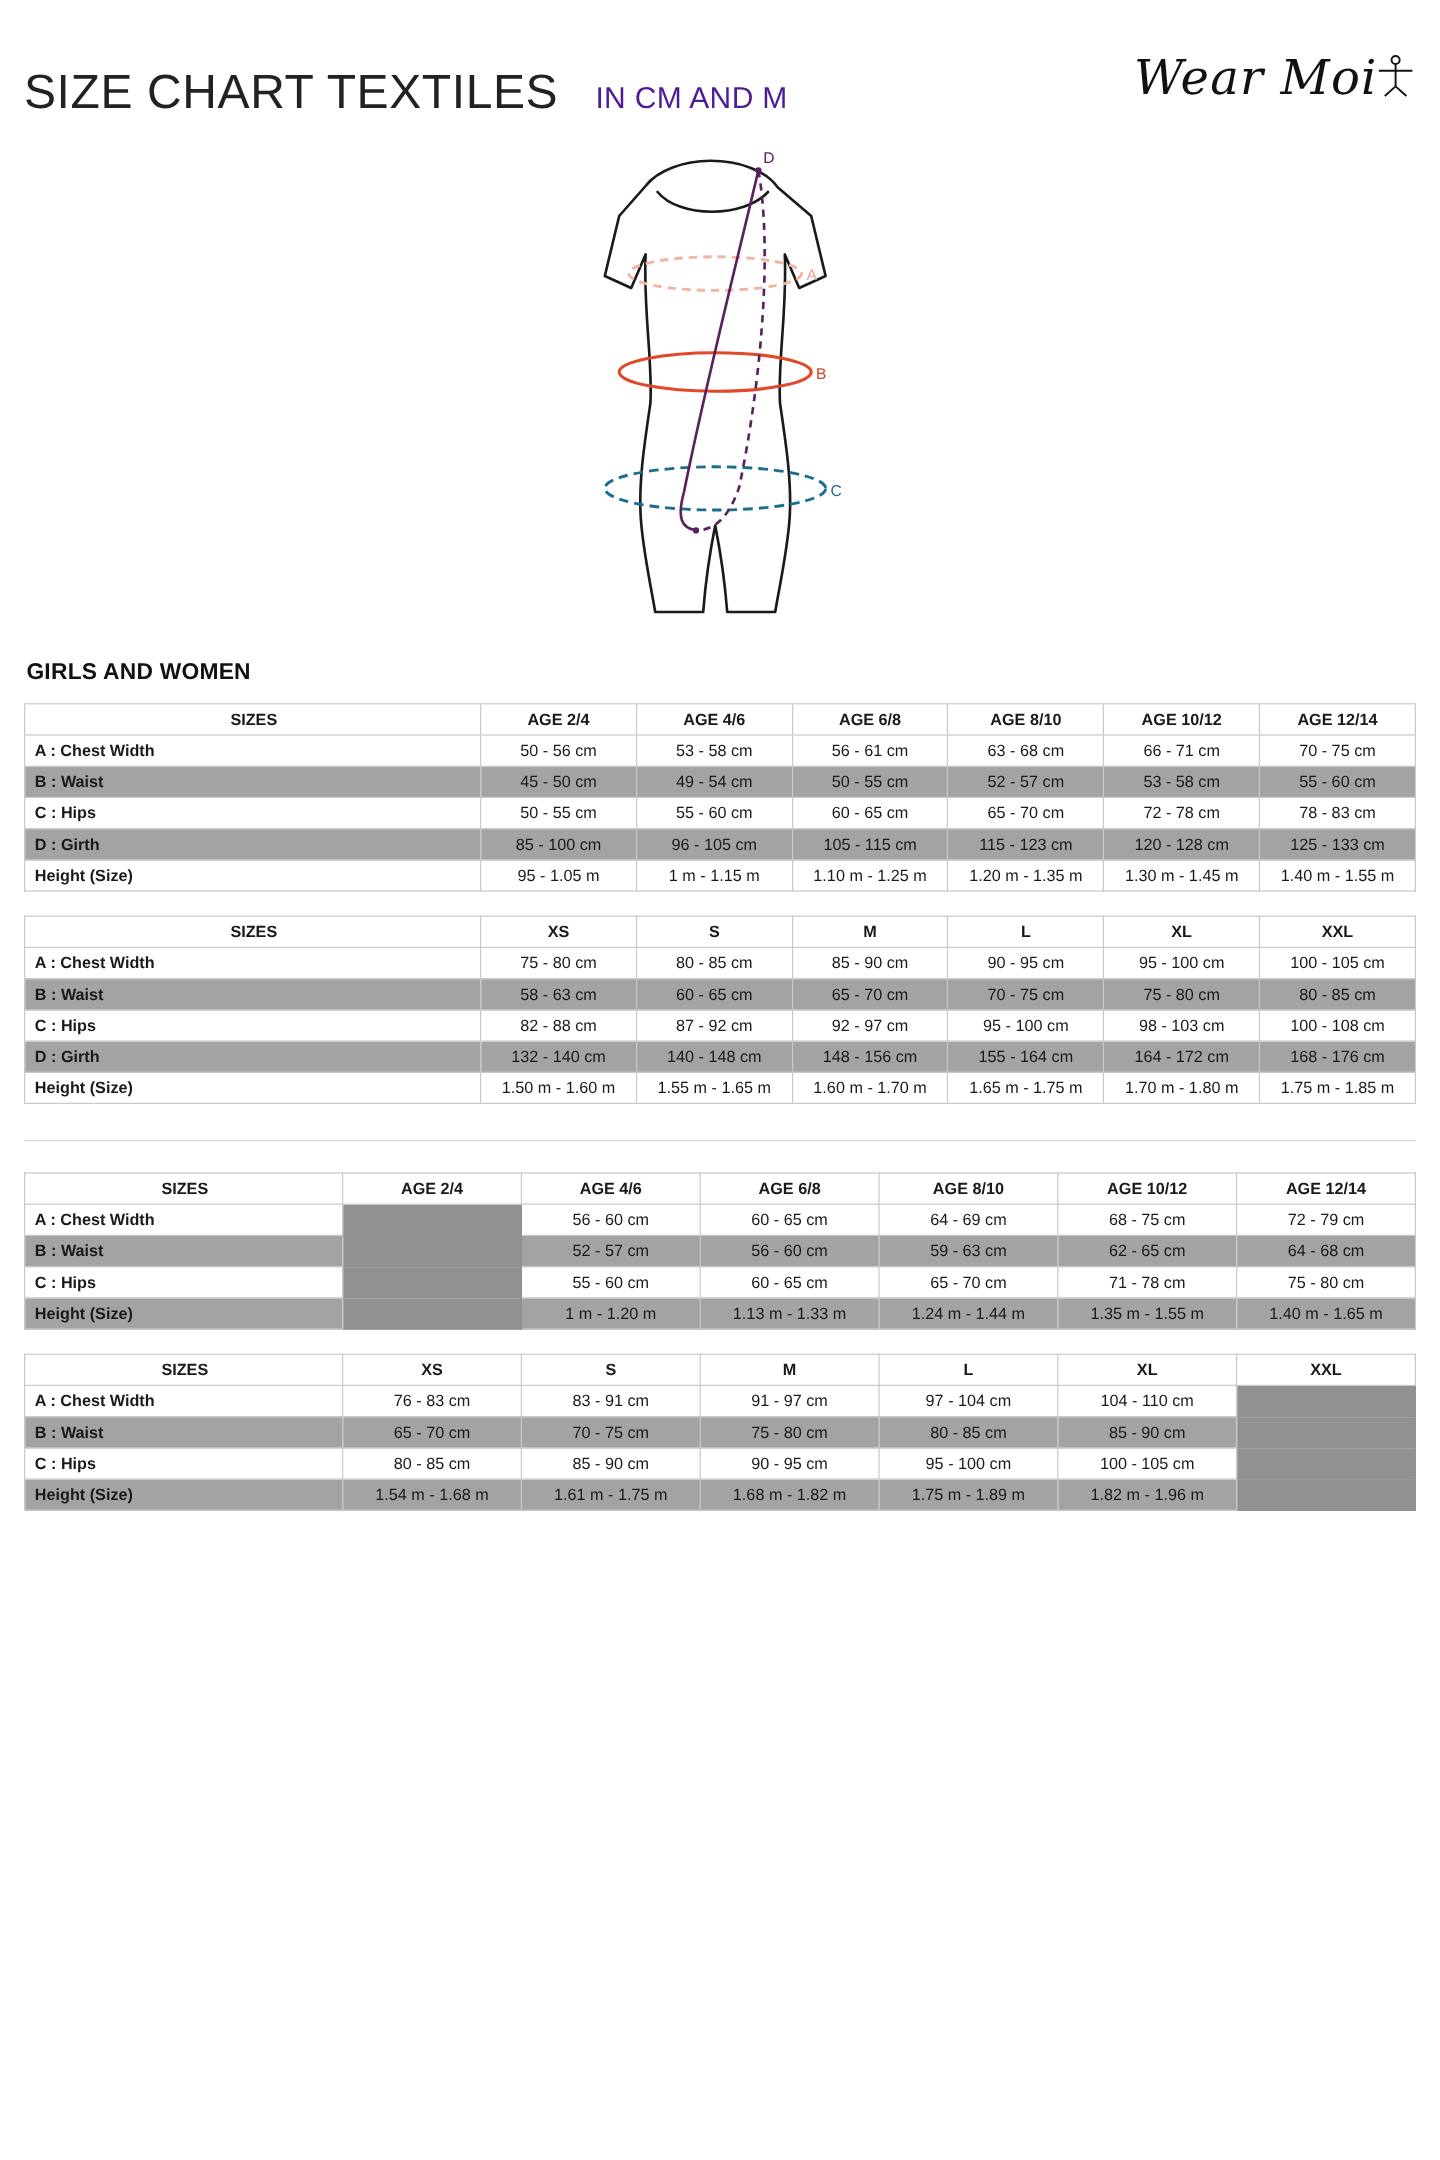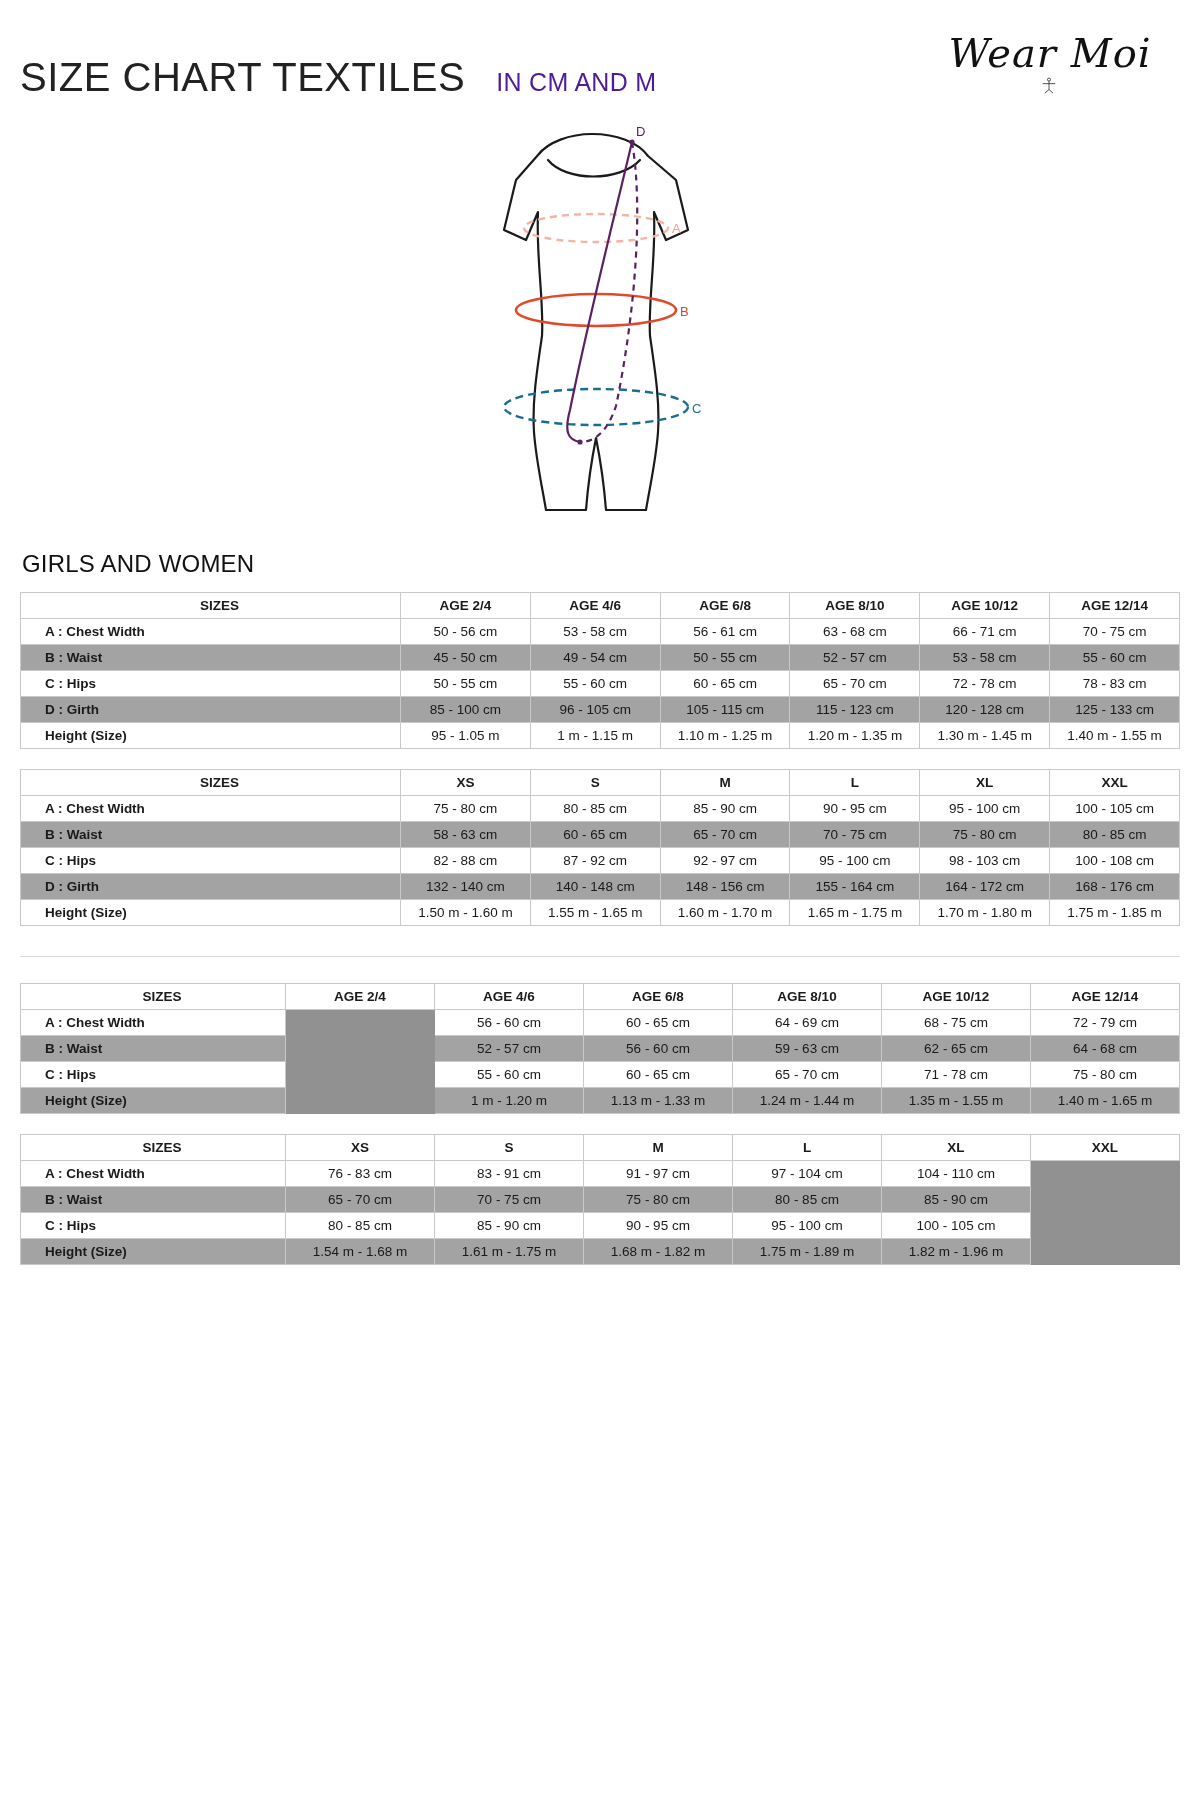--- a/index.html
+++ b/index.html
@@ -50,21 +50,20 @@
   }
   .brand {
     position: absolute;
     right: 0px;
     top: 30px;
     width: 260px;
     height: 70px;
     display: flex;
     align-items: center;
     justify-content: flex-end;
-    flex-direction: column;
   }
   .brand-text {
     font-family: "DejaVu Serif", serif;
     font-size: 40px;
     letter-spacing: 1px;
     color: #111;
     font-style: italic;
     font-weight: 400;
   }
 
@@ -72,22 +71,22 @@
   .figure-wrap {
     position: relative;
     height: 430px;
     display: flex;
     justify-content: center;
     align-items: center;
   }
 
   
   .section-title {
-    font-size: 24px;
-    font-weight: normal;
+    font-size: 19px;
+    font-weight: bold;
     color: #111;
     margin: 0 0 14px 2px;
     letter-spacing: 0.2px;
   }
 
   
   table {
     border-collapse: collapse;
     width: 1160px;
     table-layout: fixed;
@@ -98,21 +97,21 @@
     height: 26px;
     padding: 0 6px;
     text-align: center;
     font-weight: normal;
     color: #1a1a1a;
     box-sizing: border-box;
   }
   table.tbl .lbl {
     text-align: left;
     font-weight: bold;
-    padding-left: 24px;
+    padding-left: 8px;
   }
   table.tbl .lbl.center {
     text-align: center;
   }
   table.tbl thead th {
     font-weight: bold;
   }
   .row-alt td {
     background: #a3a3a3;
   }

